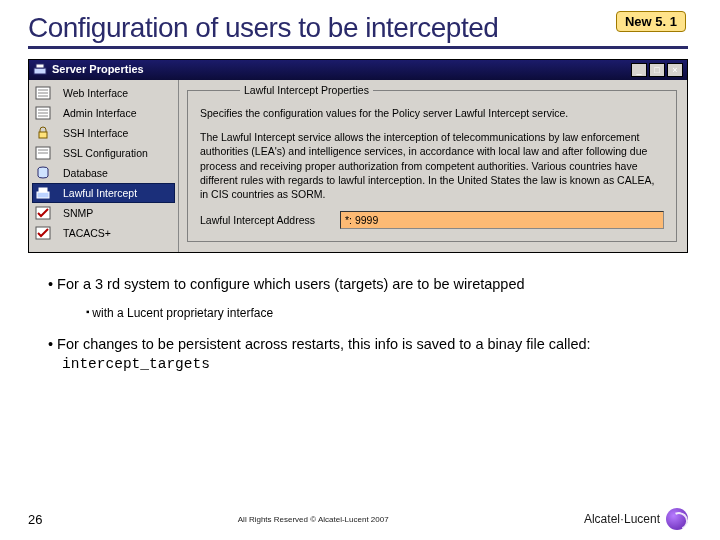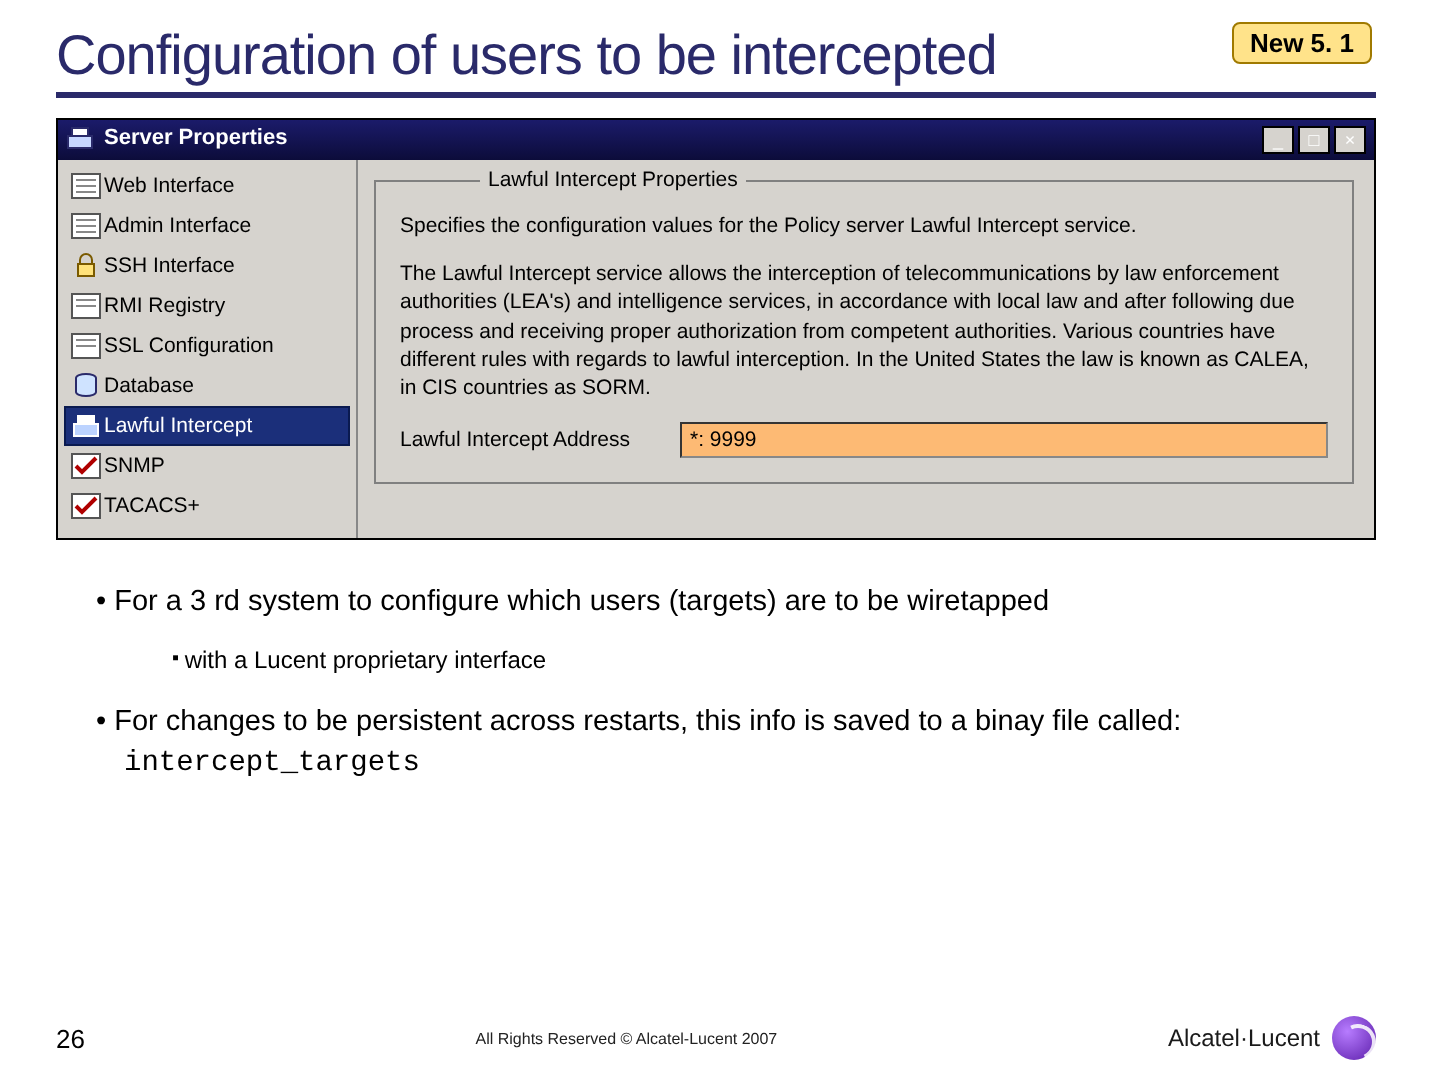--- a/index.html
+++ b/index.html
@@ -13,21 +13,21 @@
   .win { border: 1px solid #000; background: #d6d3ce; font-size: 11px; font-family: "Tahoma", Verdana, sans-serif; margin-bottom: 22px; }
   .titlebar { background: linear-gradient(#1b1b6a, #0c0c3a); color: #fff; padding: 3px 4px; display: flex; align-items: flex-start; }
   .titlebar .ticon { width: 14px; height: 12px; margin-right: 5px; display:inline-block; }
   .titlebar .ticon svg { width:14px; height:12px; }
   .titlebar-title { font-weight: bold; font-size: 11px; flex: 1; }
   .win-btns { display: flex; gap: 2px; }
   .win-btn { width: 16px; height: 14px; background: #d6d3ce; border: 1px solid #000; font-size: 9px; line-height: 12px; text-align: center; font-family: Arial, sans-serif; }
 
   .win-body { display: flex; background: #d6d3ce; }
   .sidebar { width: 150px; border-right: 1px solid #888; padding: 3px 3px 6px 3px; }
-  .side-item { display: flex; align-items: center; gap: 1px; padding: 2px 3px 2px 2px; font-size: 10.5px; color: #000; border: 1px solid transparent; }
+  .side-item { display: flex; align-items: center; gap: 12px; padding: 2px 3px 2px 2px; font-size: 10.5px; color: #000; border: 1px solid transparent; }
   .side-item .sicon { width: 16px; height: 14px; display:inline-flex; align-items:center; justify-content:center; }
   .side-item .sicon svg { width:16px; height:14px; }
   .side-item.sel { background: #1b2f7a; color: #fff; border: 1px solid #0a1a50; }
   .side-item.sel svg path, .side-item.sel svg rect, .side-item.sel svg line { stroke:#fff; }
 
   .content { flex: 1; padding: 4px 10px 10px 8px; }
   fieldset.group { border: 1px solid #808080; padding: 10px 12px 12px 12px; }
   fieldset.group legend { font-size: 10.5px; padding: 0 4px; margin-left: 40px; }
   .desc, .desc2 { font-size: 10.5px; line-height: 1.35; margin-bottom: 10px; }
   .field-row { display: flex; align-items: center; gap: 25px; margin-top: 6px; }
@@ -110,30 +110,20 @@
           <span>SSH Interface</span>
         </div>
         <div class="side-item">
           <span class="sicon">
               <svg viewBox="0 0 16 14">
                 <rect x="1" y="1" width="14" height="12" fill="#fff" stroke="#555"></rect>
                 <line x1="3" y1="4" x2="13" y2="4" stroke="#888"></line>
                 <line x1="3" y1="7" x2="13" y2="7" stroke="#888"></line>
               </svg>
             </span>
-          <span>RMI Registry</span>
-        </div>
-        <div class="side-item">
-          <span class="sicon">
-              <svg viewBox="0 0 16 14">
-                <rect x="1" y="1" width="14" height="12" fill="#fff" stroke="#555"></rect>
-                <line x1="3" y1="4" x2="13" y2="4" stroke="#888"></line>
-                <line x1="3" y1="7" x2="13" y2="7" stroke="#888"></line>
-              </svg>
-            </span>
           <span>SSL Configuration</span>
         </div>
         <div class="side-item">
           <span class="sicon">
               <svg viewBox="0 0 16 14">
                 <ellipse cx="8" cy="3" rx="5" ry="2" fill="#cfe3ff" stroke="#2a2a6a"></ellipse>
                 <path d="M3 3 V10 a5 2 0 0 0 10 0 V3" fill="#cfe3ff" stroke="#2a2a6a"></path>
               </svg>
             </span>
           <span>Database</span>

